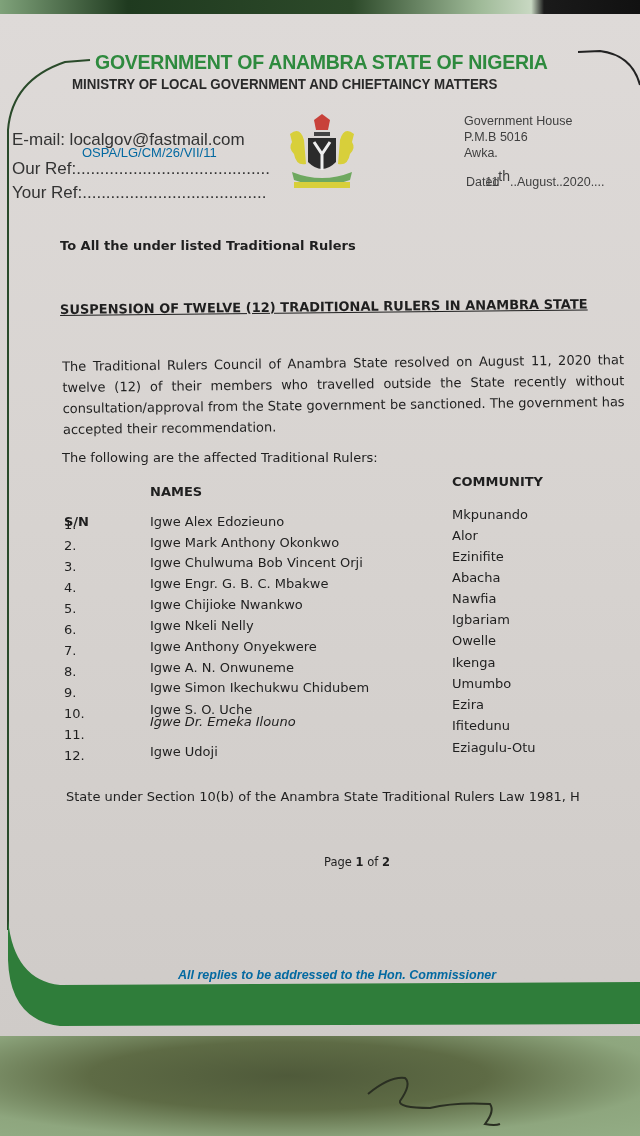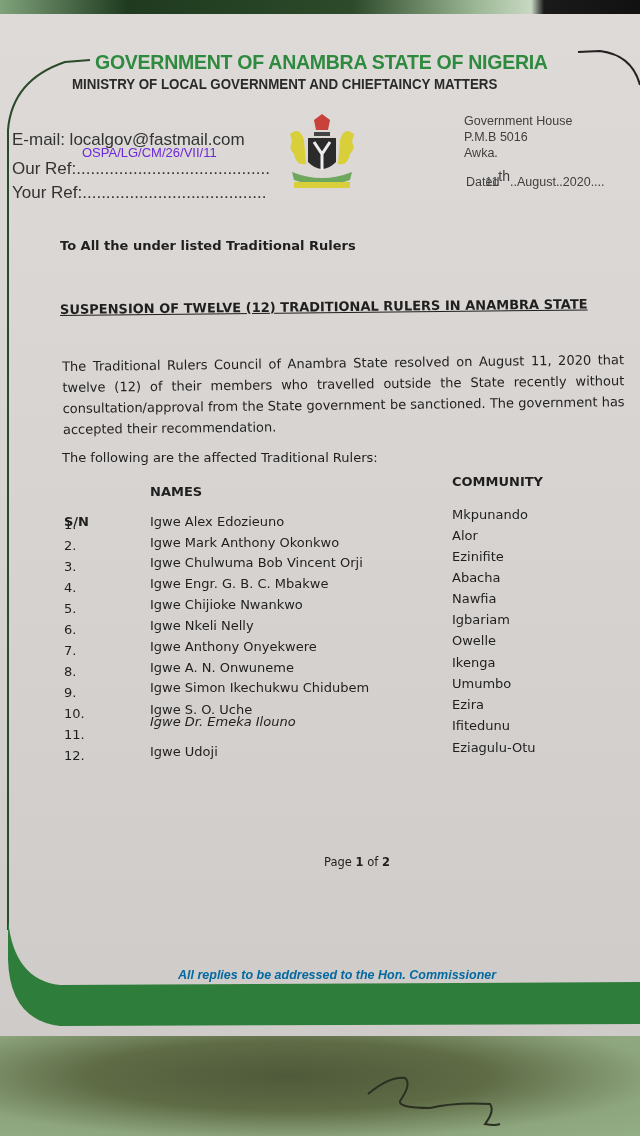--- a/index.html
+++ b/index.html
@@ -9,21 +9,21 @@
               background:linear-gradient(90deg,#7fa27a 0%,#1f3a1f 20%,#2d4a2a 55%,#9fba98 75%,#c8d8c2 83%,#1a1a1a 85%,#111 100%); }
   .paper { position:absolute; left:0; top:14px; width:640px; height:1026px;
            background:linear-gradient(180deg,#dedad8 0%,#d7d3d0 50%,#cfcbc8 100%); }
   .frame { position:absolute; left:0; top:0; width:640px; height:1040px; pointer-events:none; }
   .bottom-area { position:absolute; left:0; top:1036px; width:640px; height:100px;
                  background:radial-gradient(ellipse at 45% 40%, #4f5a3a 0%, #5e6b45 40%, #8ea67e 75%, #93ad85 100%); }
   .abs { position:absolute; white-space:nowrap; }
   .gov-title { left:95px; top:50px; font-size:21px; font-weight:bold; color:#2e8a3e; letter-spacing:-0.3px; transform:scaleX(0.93); transform-origin:left; }
   .ministry { left:72px; top:76px; font-size:14.5px; font-weight:bold; color:#2a2a2a; transform:scaleX(0.92); transform-origin:left; }
   .hdr-left { font-size:17px; color:#333; }
-  .ref-hand { font-size:13px; color:#6d28d9; }
+  .ref-hand { font-size:13px; color:#0369a1; }
   .hdr-right { font-size:12.5px; color:#404040; }
   .body-text { font-family:"DejaVu Sans", sans-serif; font-size:13px; color:#1f1f1f; }
   .salutation { left:60px; top:238px; font-weight:bold; font-size:13px; }
   .subject { left:60px; top:302px; font-weight:bold; font-size:13px; text-decoration:underline; transform:rotate(-0.6deg); transform-origin:left; }
   .para { left:62px; top:356px; width:562px; font-size:13px; line-height:21px; white-space:normal; text-align:justify; transform:rotate(-0.7deg); transform-origin:left top; }
   .following { left:62px; top:450px; font-size:13px; }
   .tbl-h { font-weight:bold; font-size:13px; }
   .row-sn { left:64px; font-size:13px; }
   .row-name { left:150px; font-size:13px; }
   .row-comm { left:452px; font-size:13px; }
@@ -143,19 +143,20 @@
       <div class="abs body-text row-comm" style="top:718px;">Ifitedunu</div>
     </div>
   <div>
       <div class="abs body-text row-sn" style="top:748px;">12.</div>
       <div class="abs body-text row-name" style="top:744px;">Igwe Udoji</div>
       <div class="abs body-text row-comm" style="top:740px;">Eziagulu-Otu</div>
     </div>
 </div>
 
 <div class="abs body-text powers">
+  <div>State under Section 10(b) of the Anambra State Traditional Rulers Law 1981, H</div>
 </div>
 
 <div class="abs body-text page-no">
   <span>Page </span><b>1</b><span> of </span><b>2</b>
 </div>
 
 <div class="abs footer-text">All replies to be addressed to the Hon. Commissioner</div>
 
 </body></html>

